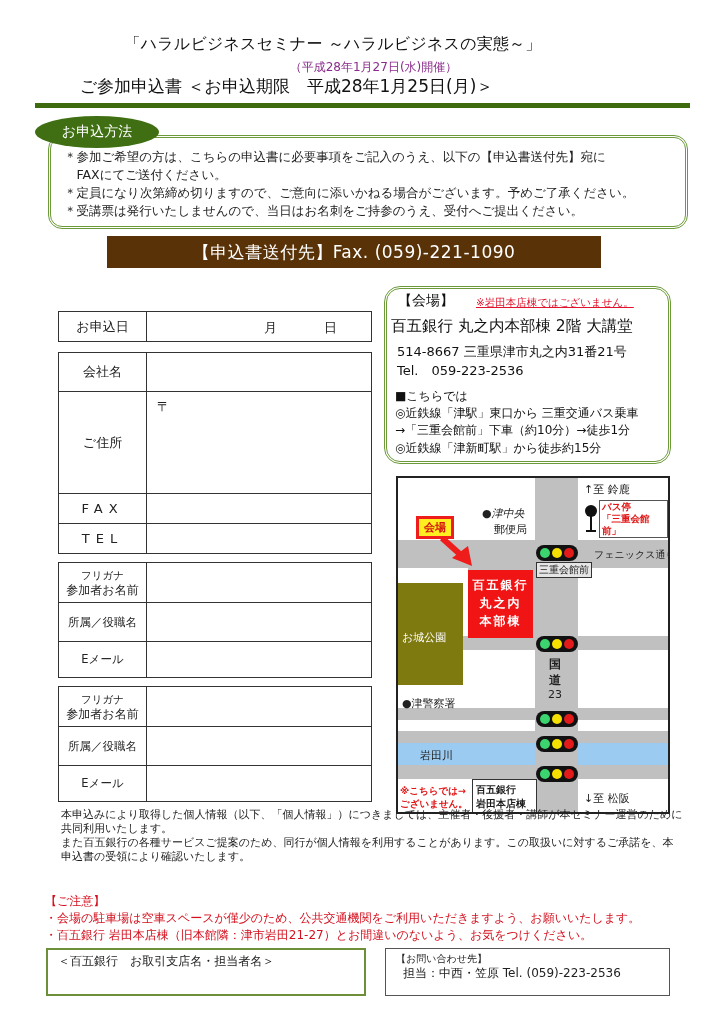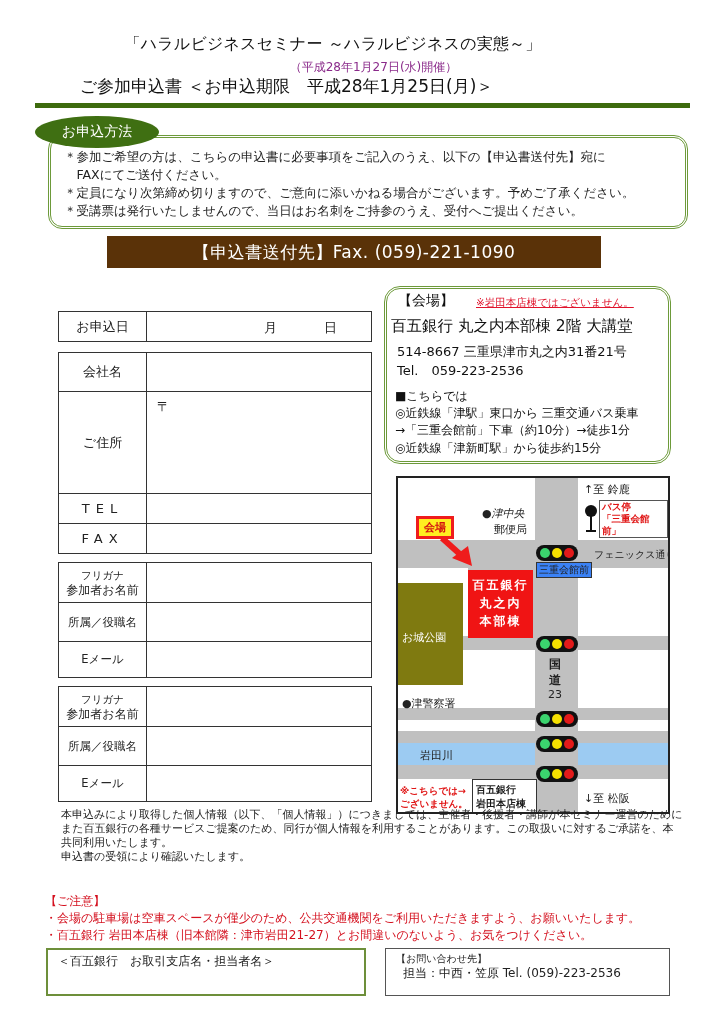--- a/index.html
+++ b/index.html
@@ -43,21 +43,21 @@
   
   .map { left: 396px; top: 476px; width: 274px; height: 338px; border: 2px solid #222; background: #fff; overflow: hidden; }
   .map .road { position: absolute; background: #c0c0c0; }
   .map .river { position: absolute; background: #9ccbf2; }
   .map .park { position: absolute; background: #7f7a10; color: #fff; font-size: 11px; }
   .map .bank { position: absolute; background: #f01414; color: #fff; font-size: 12px; text-align: center; line-height: 18px; font-weight: bold; letter-spacing: 2px; }
   .map .label { position: absolute; font-size: 11px; color: #222; white-space: nowrap; }
   .map .signal { position: absolute; width: 42px; height: 16px; background: #111; border-radius: 8px; display: flex; align-items: center; justify-content: space-around; padding: 0 3px; }
   .map .signal span { width: 10px; height: 10px; border-radius: 50%; display: block; }
   .g { background: #3bd46e; } .y { background: #f5e000; } .r { background: #e21a1a; }
-  .map .box-label { position: absolute; border: 1px solid #333; background: #3b82f6; font-size: 10px; color: #222; white-space: nowrap; padding: 0 2px; }
+  .map .box-label { position: absolute; border: 1px solid #333; background: #e5e5e5; font-size: 10px; color: #222; white-space: nowrap; padding: 0 2px; }
 
   
   .privacy { left: 49px; top: 808px; width: 640px; font-size: 11px; line-height: 14px; color: #222; }
   .privacy .indent { padding-left: 12px; }
 
   
   .caution { left: 45px; top: 893px; width: 640px; font-size: 12px; line-height: 17px; color: #d4101e; }
 
   
   .branch-box { left: 46px; top: 948px; width: 320px; height: 48px; border: 2px solid #6d8f3a; font-size: 12px; color: #222; padding: 3px 0 0 10px; }
@@ -101,25 +101,25 @@
     <td class="lbl">会社名</td>
     <td class="val"></td>
   </tr>
   <tr style="height:102px;">
     <td class="lbl">ご住所</td>
     <td class="val" style="vertical-align:top;">
       <span style="display:block;padding:6px 0 0 10px;font-size:13px;">〒</span>
     </td>
   </tr>
   <tr style="height:30px;">
+    <td class="lbl spaced">FAX</td>
+    <td class="val"></td>
+  </tr>
+  <tr style="height:30px;">
     <td class="lbl spaced">TEL</td>
-    <td class="val"></td>
-  </tr>
-  <tr style="height:30px;">
-    <td class="lbl spaced">FAX</td>
     <td class="val"></td>
   </tr>
 </tbody>
   </table>
 
 <table class="form" style="top:562px;">
   <tbody>
       <tr style="height:40px;">
     <td class="lbl small">
       <div style="font-size:10.5px;">フリガナ</div>
@@ -255,22 +255,22 @@
   </div>
   <div style="position:absolute;left:74px;top:301px;width:65px;height:37px;border:1px solid #333;background:#fff;font-size:10px;font-weight:bold;line-height:14px;padding:3px 0 0 3px;">
     <div>百五銀行</div>
     <div>岩田本店棟</div>
   </div>
   <div class="label" style="left:186px;top:313px;">↓至 松阪</div>
 </div>
 
 <div class="abs privacy">
   <div class="indent">本申込みにより取得した個人情報（以下、「個人情報」）につきましては、主催者・後援者・講師が本セミナー運営のために</div>
+  <div class="indent">共同利用いたします。</div>
   <div class="indent">また百五銀行の各種サービスご提案のため、同行が個人情報を利用することがあります。この取扱いに対するご承諾を、本</div>
-  <div class="indent">共同利用いたします。</div>
   <div class="indent">申込書の受領により確認いたします。</div>
 </div>
 
 <div class="abs caution">
   <div>【ご注意】</div>
   <div>・会場の駐車場は空車スペースが僅少のため、公共交通機関をご利用いただきますよう、お願いいたします。</div>
   <div>・百五銀行 岩田本店棟（旧本館隣：津市岩田21-27）とお間違いのないよう、お気をつけください。</div>
 </div>
 
 <div class="abs branch-box">

